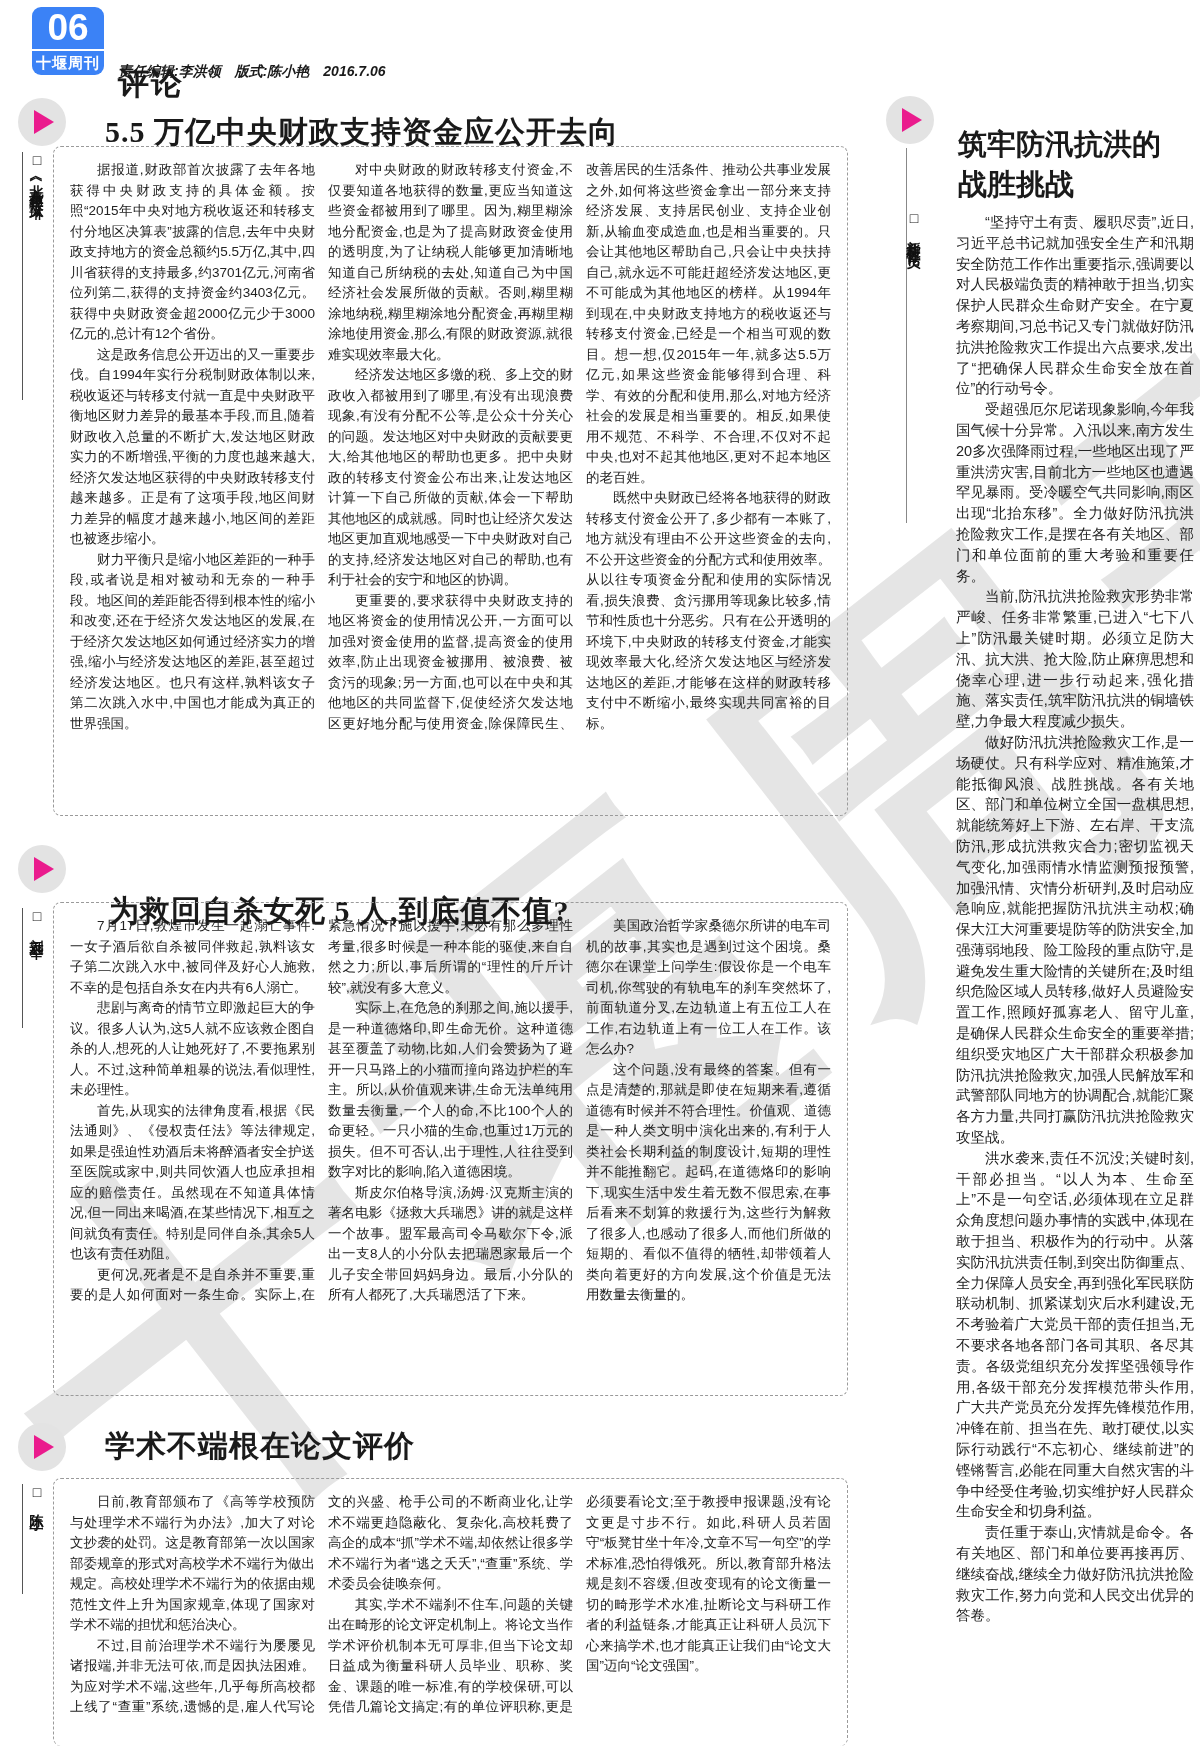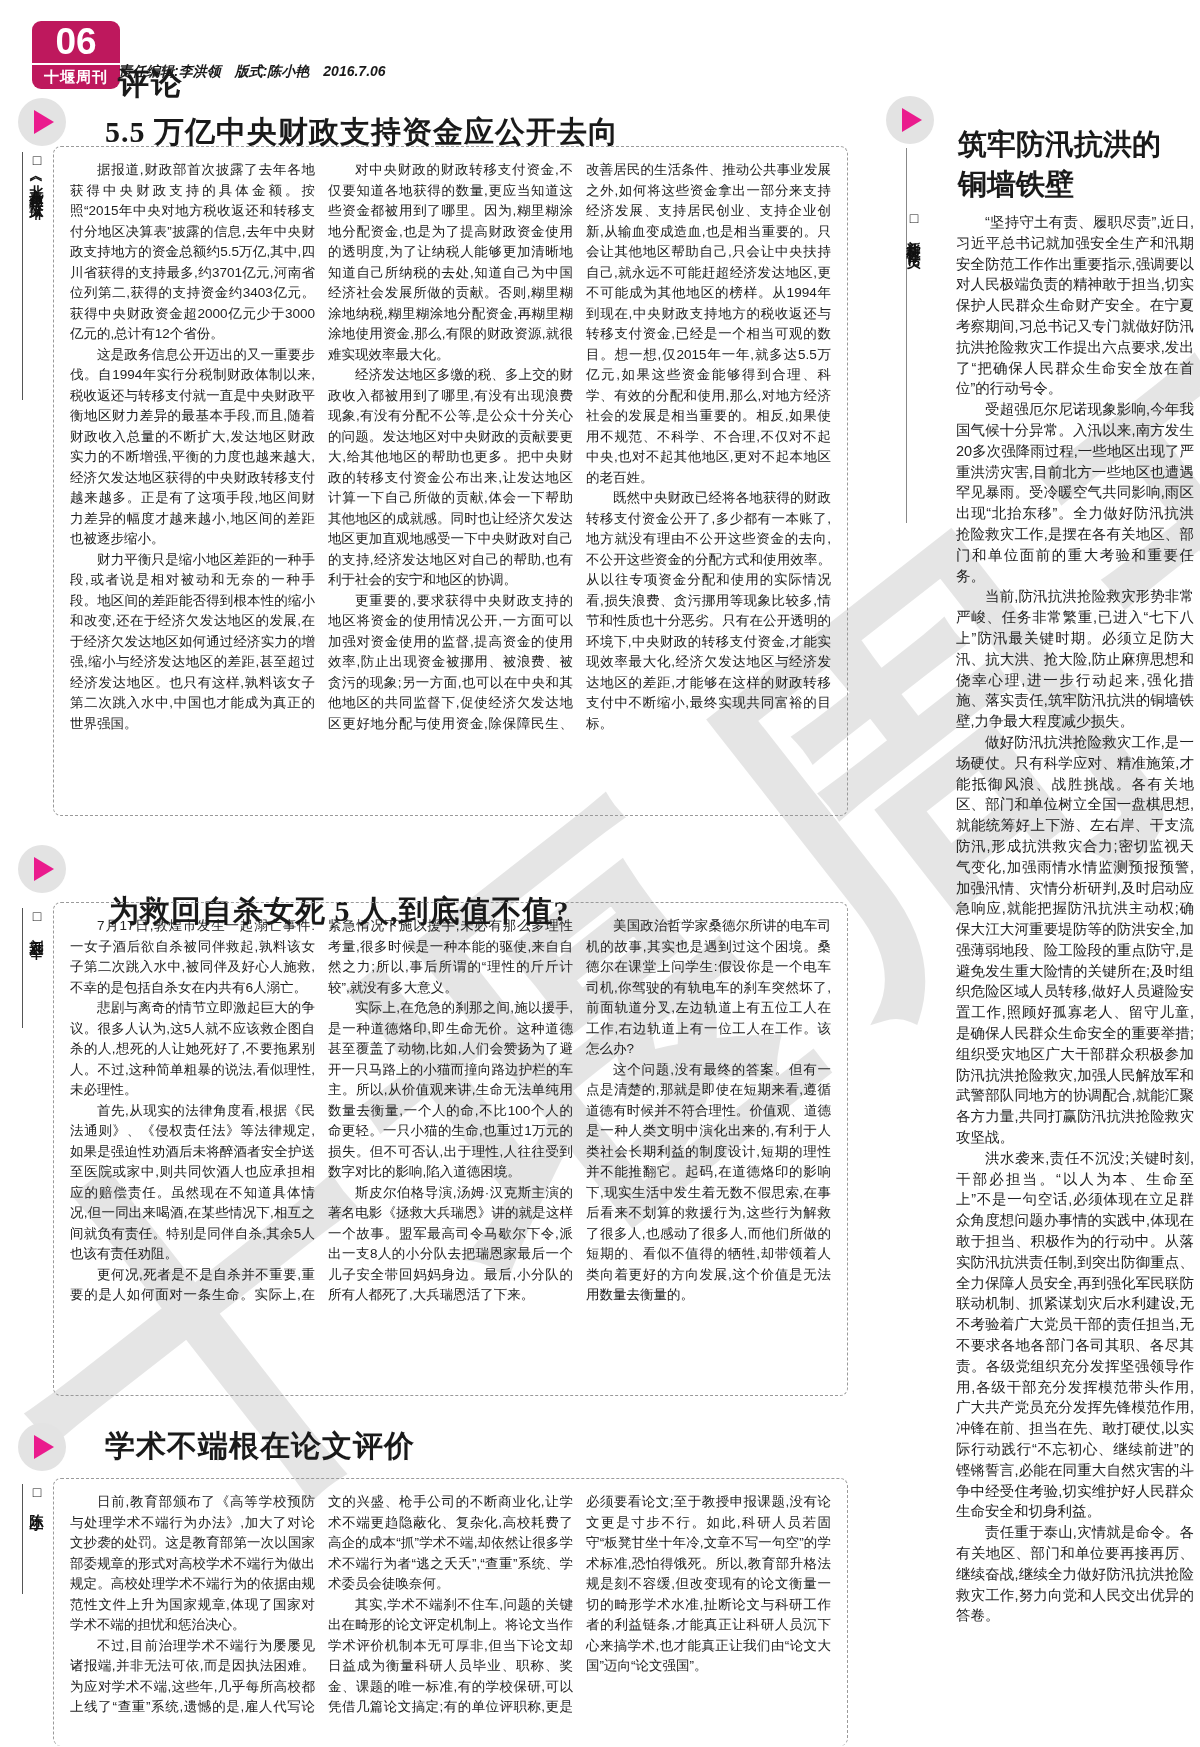--- a/index.html
+++ b/index.html
@@ -9,21 +9,21 @@
 
   
   .watermark { position:absolute; z-index:0; left:60px; top:1190px;
     font-size:400px; font-weight:bold; letter-spacing:55px; white-space:nowrap;
     color:rgba(0,0,0,0.10); transform:rotate(-38deg); transform-origin:left center;
     pointer-events:none; }
 
   .layer { position:absolute; z-index:1; }
 
   
-  .pagebox { left:32px; top:21px; width:88px; height:68px; background:#be185d;
+  .pagebox { left:32px; top:7px; width:72px; height:68px; background:#3b82f6;
     border-radius:9px; overflow:hidden; text-align:center; }
   .pagebox .num { display:block; color:#fff; font-size:37px; font-weight:bold;
     line-height:42px; border-bottom:2px solid #fff; }
   .pagebox .mast { display:block; color:#fff; font-size:15px; font-weight:bold;
     line-height:23px; letter-spacing:1px; }
   .section-title { left:118px; top:26px; font-size:31px; font-weight:600; letter-spacing:2px;margin-top:37px; }
   .editor-line { left:118px; top:63px; font-size:14px; font-weight:bold; font-style:italic; }
 
   
   .marker { width:48px; height:48px; border-radius:50%; background:#e3e3e3; }
@@ -107,21 +107,21 @@
     <p>其实,学术不端刹不住车,问题的关键出在畸形的论文评定机制上。将论文当作学术评价机制本无可厚非,但当下论文却日益成为衡量科研人员毕业、职称、奖金、课题的唯一标准,有的学校保研,可以凭借几篇论文搞定;有的单位评职称,更是必须要看论文;至于教授申报课题,没有论文更是寸步不行。如此,科研人员若固守“板凳甘坐十年冷,文章不写一句空”的学术标准,恐怕得饿死。所以,教育部升格法规是刻不容缓,但改变现有的论文衡量一切的畸形学术水准,扯断论文与科研工作者的利益链条,才能真正让科研人员沉下心来搞学术,也才能真正让我们由“论文大国”迈向“论文强国”。</p>
   </div>
 
 <div class="layer marker" style="left:886px; top:96px;">
   <span class="tri"></span>
 </div>
 <div class="layer sidebar-rule" style="left:906px; top:148px; height:375px;"></div>
 <div class="layer vbyline" style="left:900px; top:210px; height:310px; border-left:none;">□新华社评论员</div>
 <div class="layer side-title" style="left:958px; top:124px; width:236px;">
   <div>筑牢防汛抗洪的</div>
-  <div>铜墙铁壁</div>
+  <div>战胜挑战</div>
 </div>
 <div class="layer sidebody" style="left:956px; top:212px; width:238px; height:1520px;">
     <p>“坚持守土有责、履职尽责”,近日,习近平总书记就加强安全生产和汛期安全防范工作作出重要指示,强调要以对人民极端负责的精神敢于担当,切实保护人民群众生命财产安全。在宁夏考察期间,习总书记又专门就做好防汛抗洪抢险救灾工作提出六点要求,发出了“把确保人民群众生命安全放在首位”的行动号令。</p>
     <p>受超强厄尔尼诺现象影响,今年我国气候十分异常。入汛以来,南方发生20多次强降雨过程,一些地区出现了严重洪涝灾害,目前北方一些地区也遭遇罕见暴雨。受冷暖空气共同影响,雨区出现“北抬东移”。全力做好防汛抗洪抢险救灾工作,是摆在各有关地区、部门和单位面前的重大考验和重要任务。</p>
     <p>当前,防汛抗洪抢险救灾形势非常严峻、任务非常繁重,已进入“七下八上”防汛最关键时期。必须立足防大汛、抗大洪、抢大险,防止麻痹思想和侥幸心理,进一步行动起来,强化措施、落实责任,筑牢防汛抗洪的铜墙铁壁,力争最大程度减少损失。</p>
     <p>做好防汛抗洪抢险救灾工作,是一场硬仗。只有科学应对、精准施策,才能抵御风浪、战胜挑战。各有关地区、部门和单位树立全国一盘棋思想,就能统筹好上下游、左右岸、干支流防汛,形成抗洪救灾合力;密切监视天气变化,加强雨情水情监测预报预警,加强汛情、灾情分析研判,及时启动应急响应,就能把握防汛抗洪主动权;确保大江大河重要堤防等的防洪安全,加强薄弱地段、险工险段的重点防守,是避免发生重大险情的关键所在;及时组织危险区域人员转移,做好人员避险安置工作,照顾好孤寡老人、留守儿童,是确保人民群众生命安全的重要举措;组织受灾地区广大干部群众积极参加防汛抗洪抢险救灾,加强人民解放军和武警部队同地方的协调配合,就能汇聚各方力量,共同打赢防汛抗洪抢险救灾攻坚战。</p>
     <p>洪水袭来,责任不沉没;关键时刻,干部必担当。“以人为本、生命至上”不是一句空话,必须体现在立足群众角度想问题办事情的实践中,体现在敢于担当、积极作为的行动中。从落实防汛抗洪责任制,到突出防御重点、全力保障人员安全,再到强化军民联防联动机制、抓紧谋划灾后水利建设,无不考验着广大党员干部的责任担当,无不要求各地各部门各司其职、各尽其责。各级党组织充分发挥坚强领导作用,各级干部充分发挥模范带头作用,广大共产党员充分发挥先锋模范作用,冲锋在前、担当在先、敢打硬仗,以实际行动践行“不忘初心、继续前进”的铿锵誓言,必能在同重大自然灾害的斗争中经受住考验,切实维护好人民群众生命安全和切身利益。</p>
     <p>责任重于泰山,灾情就是命令。各有关地区、部门和单位要再接再厉、继续奋战,继续全力做好防汛抗洪抢险救灾工作,努力向党和人民交出优异的答卷。</p>
   </div>
 

